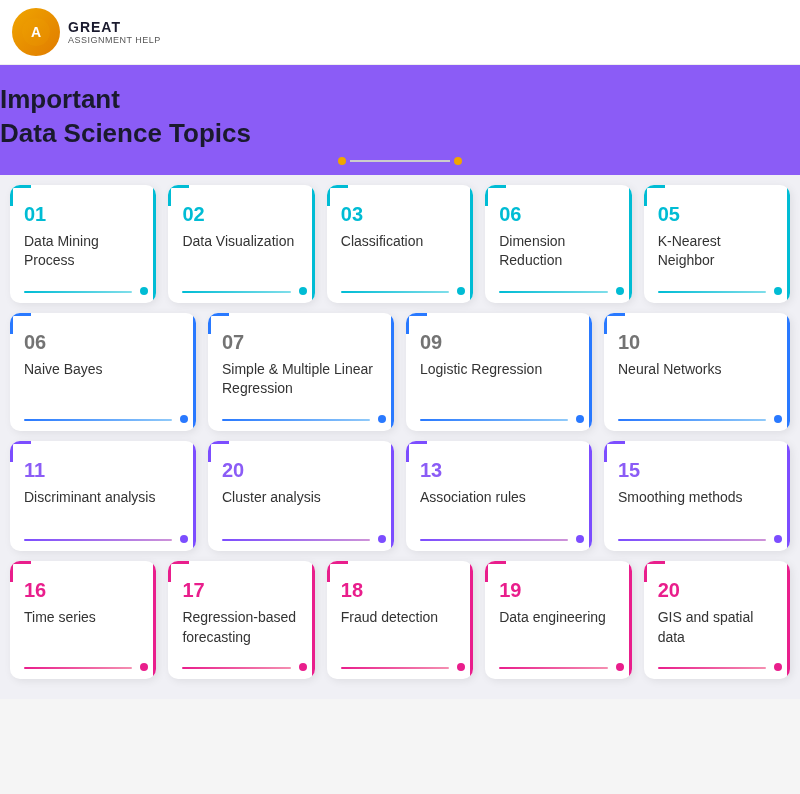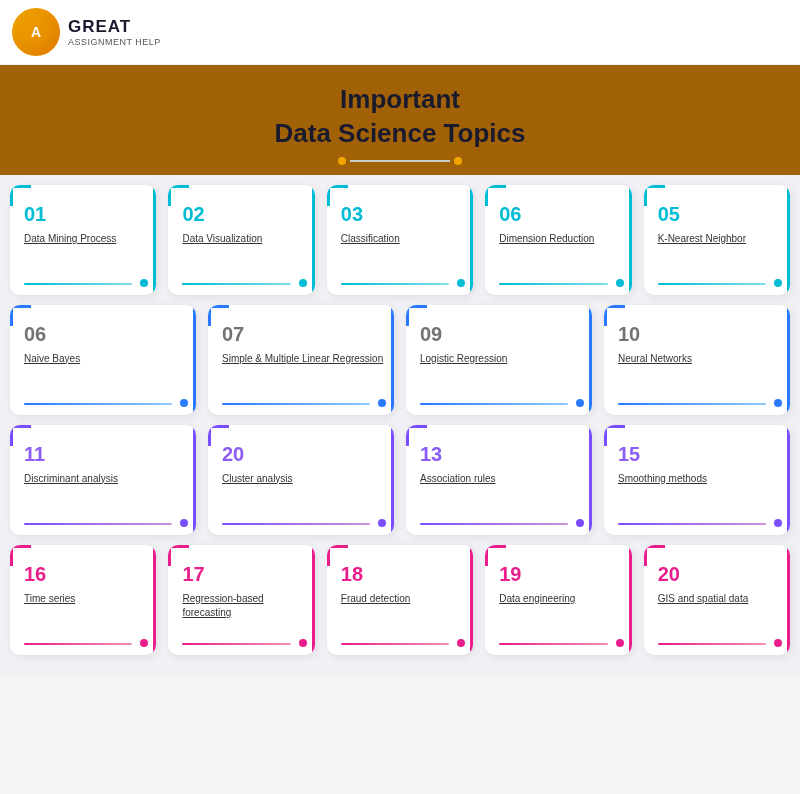--- a/index.html
+++ b/index.html
@@ -33,35 +33,35 @@
       flex-shrink: 0;
     }
 
     .logo-text {
       display: flex;
       flex-direction: column;
     }
 
     .logo-text .great {
       font-weight: 900;
-      font-size: 17px;
+      font-size: 14px;
       color: #1a1a2e;
       letter-spacing: 1px;
     }
 
     .logo-text .assignment-help {
       font-size: 9px;
       color: #555;
       letter-spacing: 0.5px;
     }
 
     .title-section {
-      text-align: center;
+      text-align: left;
       padding: 18px 0 10px;
-      background: #a16207;
+      background: #8b5cf6;
     }
 
     .title-section h1 {
       font-size: 26px;
       font-weight: 700;
       color: #1a1a2e;
       line-height: 1.3;
     }
 
     .title-dots {
@@ -188,27 +188,26 @@
     .row4 .card-right-bracket { border-right: 3px solid #e91e8c; }
 
     .num {
       font-size: 20px;
       font-weight: 700;
       margin-bottom: 6px;
       margin-top: 4px;
     }
 
     .topic-label {
-      font-size: 10px;
+      font-size: 14px;
       color: #333;
       font-weight: 500;
       text-align: left;
       line-height: 1.4;
       padding-bottom: 18px;
-      text-decoration: underline;
     }
   </style>
 </head>
 <body>
 
 <div class="header">
   <div class="logo-circle">
     <svg width="32" height="32" viewBox="0 0 32 32">
       <circle cx="16" cy="16" r="14" fill="#f0a500" opacity="0.2"></circle>
       <text x="16" y="21" text-anchor="middle" font-size="14" font-weight="bold" fill="white">A</text>

